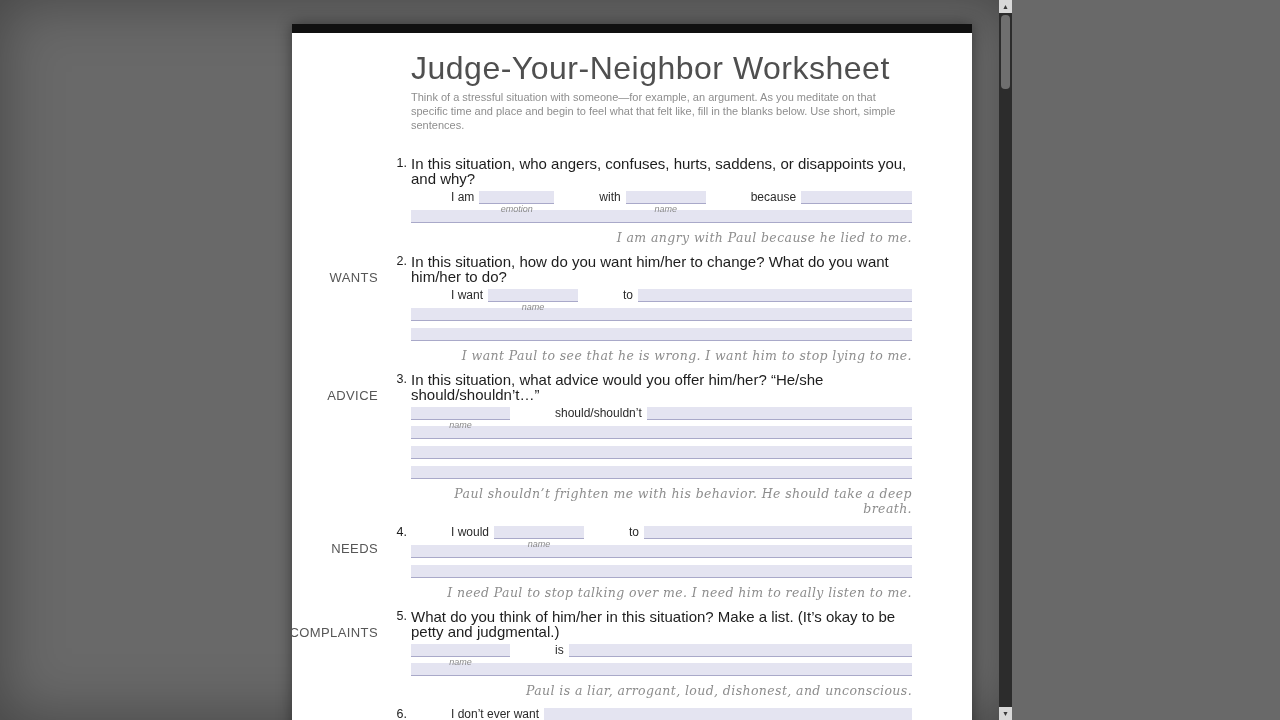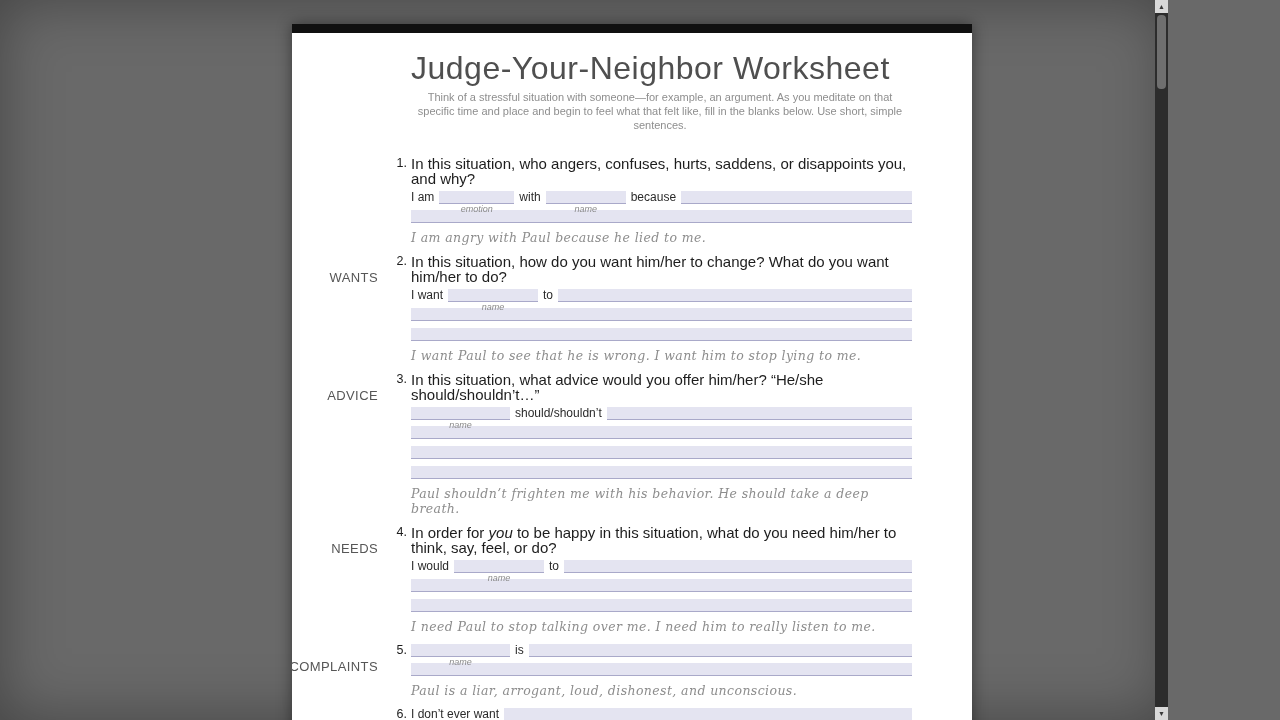--- a/index.html
+++ b/index.html
@@ -3,21 +3,21 @@
 <meta charset="utf-8">
 <style>
   * { box-sizing: border-box; margin: 0; padding: 0; }
   html, body { width: 1280px; height: 720px; overflow: hidden; }
   body {
     background: #696969;
     font-family: "Liberation Sans", sans-serif;
   }
   .viewport {
     position: relative;
-    width: 1168px;
+    width: 1012px;
     height: 720px;
     overflow: hidden;
     box-shadow: inset 0 0 60px rgba(0,0,0,0.35);
   }
 
   
   .scrollbar {
     position: absolute;
     top: 0; right: 0;
     width: 13px; height: 720px;
@@ -63,21 +63,20 @@
     color: #4f4f4f;
     letter-spacing: 0.5px;
     margin-bottom: 4px;
   }
   .doc-intro {
     font-size: 11px;
     line-height: 14px;
     color: #8e8e8e;
     width: 498px;
     margin-bottom: 24px;
-    text-align: center;
   }
 
   
   .question { position: relative; }
   .q-num {
     position: absolute;
     left: -20px; top: 0;
     width: 16px;
     text-align: right;
     font-size: 12.5px;
@@ -104,21 +103,21 @@
 
   .blank-row {
     display: flex;
     align-items: flex-end;
     gap: 5px;
     height: 14px;
     margin-bottom: 6px;
     font-size: 12px;
     color: #2a2a2a;
   }
-  .lead { line-height: 13px; white-space: nowrap; }
+  .lead { line-height: 13px; white-space: nowrap; margin-left: 40px; }
   .blank {
     position: relative;
     height: 13px;
     background: #e4e4f1;
     border-bottom: 1px solid #a9a9c9;
     display: inline-block;
   }
   .blank.grow { flex: 1 1 auto; }
   .w75 { width: 75px; }
   .w80 { width: 80px; }
@@ -141,20 +140,21 @@
     margin-bottom: 7px;
   }
   .example {
     font-family: "DejaVu Serif", serif;
     font-style: italic;
     font-size: 12.5px;
     line-height: 15px;
     letter-spacing: 0.4px;
     color: #8d8d8d;
     margin: 0 0 9px 0;
+    text-align: right;
   }
 </style>
 </head>
 <body>
 
 <div class="viewport">
 
   <div class="scrollbar">
     <div class="scroll-btn up"><span>▲</span></div>
     <div class="scroll-thumb"></div>
@@ -217,37 +217,37 @@
         </div>
         <div class="fill-line"></div>
         <div class="fill-line"></div>
         <div class="fill-line"></div>
         <div class="example">Paul shouldn’t frighten me with his behavior. He should take a deep breath.</div>
       </section>
 
       <section class="question">
         <span class="side-label">NEEDS</span>
         <span class="q-num">4.</span>
-        <div class="q-text"><span>In order for </span><em>you</em><span> to be happy in this situation, what do you need him/her to think, say, feel, or do?</span></div>
         <div class="blank-row">
           <span class="lead">I would</span>
           <span class="blank w90">
               <span class="blank-label">name</span>
             </span>
           <span class="lead">to</span>
           <span class="blank grow"></span>
         </div>
         <div class="fill-line"></div>
         <div class="fill-line"></div>
         <div class="example">I need Paul to stop talking over me. I need him to really listen to me.</div>
       </section>
 
       <section class="question">
         <span class="side-label">COMPLAINTS</span>
         <span class="q-num">5.</span>
+        <div class="q-text">What do you think of him/her in this situation? Make a list. (It’s okay to be petty and judgmental.)</div>
         <div class="blank-row">
           <span class="blank w99">
               <span class="blank-label">name</span>
             </span>
           <span class="lead">is</span>
           <span class="blank grow"></span>
         </div>
         <div class="fill-line"></div>
         <div class="example">Paul is a liar, arrogant, loud, dishonest, and unconscious.</div>
       </section>

